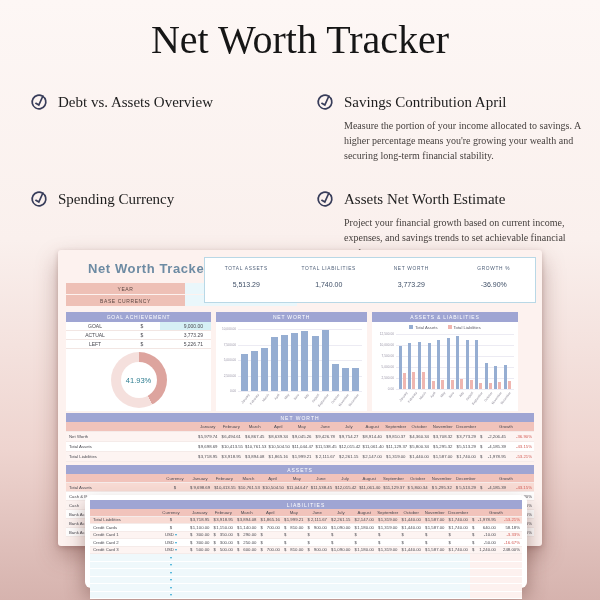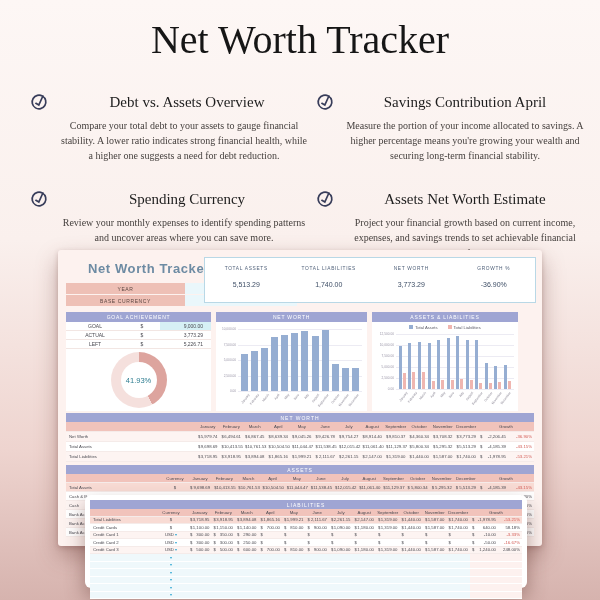--- a/index.html
+++ b/index.html
@@ -9,21 +9,21 @@
     background:linear-gradient(180deg,#fdf7f5 0%,#faf0ed 40%,#eed4cf 75%,#d6b3ae 100%);
     position:relative;
   }
   .main-title{
     position:absolute; top:16px; left:0; width:600px; text-align:center;
     font-family:"Liberation Serif", serif; font-size:40px; font-weight:400; color:#161616;
   }
   
   .features{ position:absolute; top:94px; left:30px; width:556px;
     display:grid; grid-template-columns:286px 270px; row-gap:28px; }
-  .feature{ position:relative; padding-left:28px;text-align:center; }
+  .feature{ position:relative; padding-left:28px; }
   .f-icon{ position:absolute; left:0; top:-1px; width:18px; height:18px; transform:rotate(-14deg); }
   .f-icon svg{ overflow:visible; }
   .f-title{ font-family:"Liberation Serif", serif; font-size:15px; color:#1e1e1e; margin-bottom:7px; }
   .f-desc{ font-family:"Liberation Serif", serif; font-size:10px; line-height:1.5; color:#46413f; max-width:252px; }
   
   .sheet{ position:absolute; left:58px; top:250px; width:484px; height:296px;
     background:#fdf2ef; border-radius:3px; box-shadow:0 10px 22px rgba(110,60,55,.40), 0 2px 5px rgba(110,60,55,.25); }
   .sheet-title{ position:absolute; left:30px; top:11px; font-size:13px; letter-spacing:.6px; color:#6d8ba3; font-weight:bold; }
   .controls{ position:absolute; left:8px; top:33px; width:233px; }
   .ctrl-row{ display:flex; height:11px; margin-bottom:1px; }
@@ -102,41 +102,39 @@
 
 <div class="features">
   <div class="feature">
     <span class="f-icon">
       <svg viewBox="0 0 20 20" width="18" height="18">
           <circle cx="10" cy="10" r="7.6" fill="none" stroke="#383d5a" stroke-width="1.9"></circle>
           <path d="M6.3 10.6 L9 13.2 L15.8 4.6" fill="none" stroke="#383d5a" stroke-width="1.9" stroke-linecap="round"></path>
         </svg>
     </span>
     <div class="f-title">Debt vs. Assets Overview</div>
-    <div class="f-desc">Compare your total debt to your assets to gauge financial stability. A lower ratio indicates strong financial health, while a higher one suggests a need for debt reduction.</div>
   </div>
   <div class="feature">
     <span class="f-icon">
       <svg viewBox="0 0 20 20" width="18" height="18">
           <circle cx="10" cy="10" r="7.6" fill="none" stroke="#383d5a" stroke-width="1.9"></circle>
           <path d="M6.3 10.6 L9 13.2 L15.8 4.6" fill="none" stroke="#383d5a" stroke-width="1.9" stroke-linecap="round"></path>
         </svg>
     </span>
     <div class="f-title">Savings Contribution April</div>
     <div class="f-desc">Measure the portion of your income allocated to savings. A higher percentage means you're growing your wealth and securing long-term financial stability.</div>
   </div>
   <div class="feature">
     <span class="f-icon">
       <svg viewBox="0 0 20 20" width="18" height="18">
           <circle cx="10" cy="10" r="7.6" fill="none" stroke="#383d5a" stroke-width="1.9"></circle>
           <path d="M6.3 10.6 L9 13.2 L15.8 4.6" fill="none" stroke="#383d5a" stroke-width="1.9" stroke-linecap="round"></path>
         </svg>
     </span>
     <div class="f-title">Spending Currency</div>
-    <div class="f-desc">Review your monthly expenses to identify spending patterns and uncover areas where you can save more.</div>
   </div>
   <div class="feature">
     <span class="f-icon">
       <svg viewBox="0 0 20 20" width="18" height="18">
           <circle cx="10" cy="10" r="7.6" fill="none" stroke="#383d5a" stroke-width="1.9"></circle>
           <path d="M6.3 10.6 L9 13.2 L15.8 4.6" fill="none" stroke="#383d5a" stroke-width="1.9" stroke-linecap="round"></path>
         </svg>
     </span>
     <div class="f-title">Assets Net Worth Estimate</div>
     <div class="f-desc">Project your financial growth based on current income, expenses, and savings trends to set achievable financial goals.</div>

